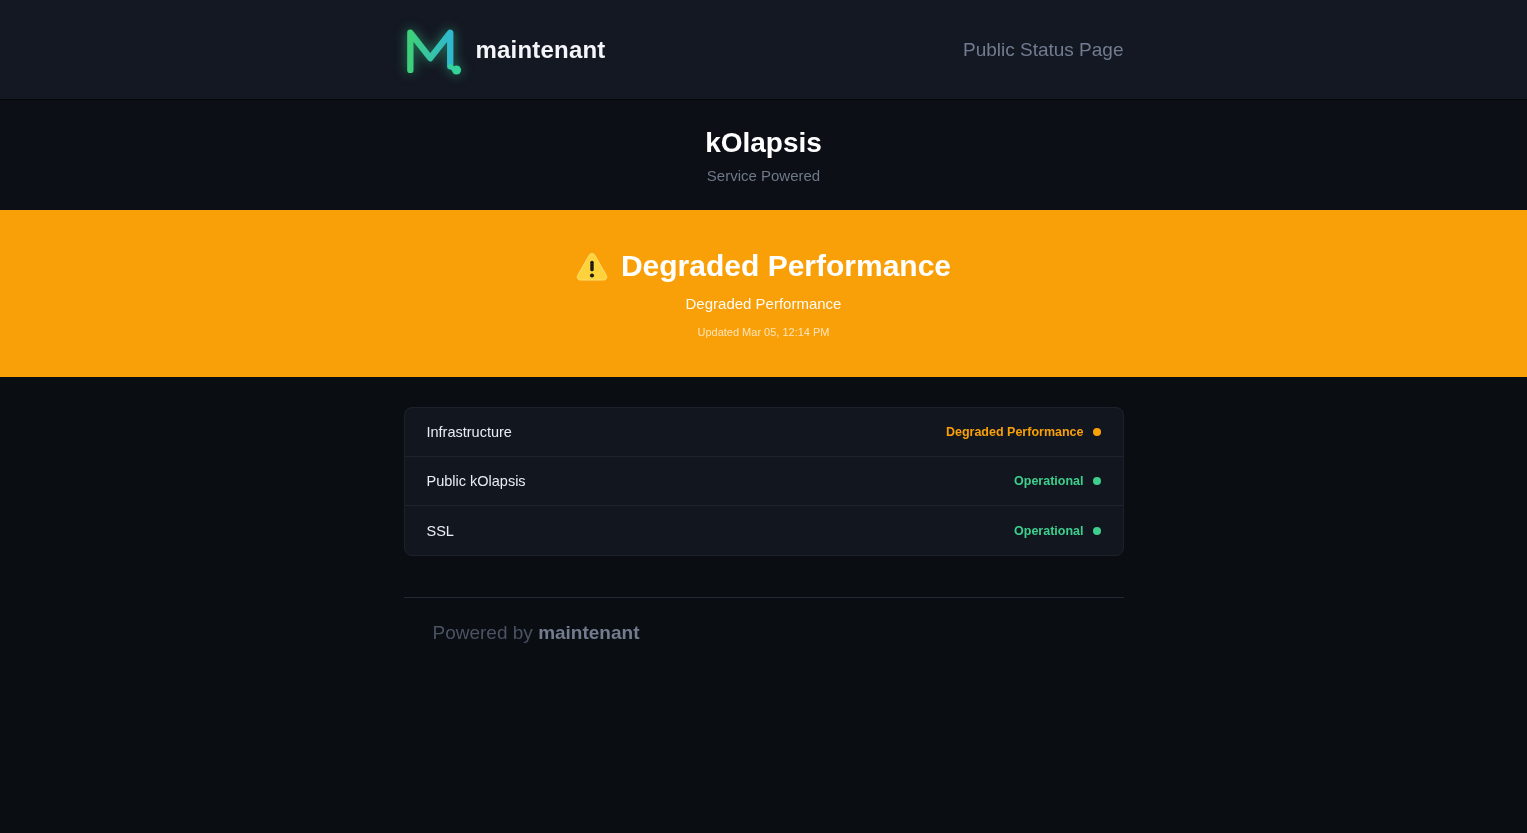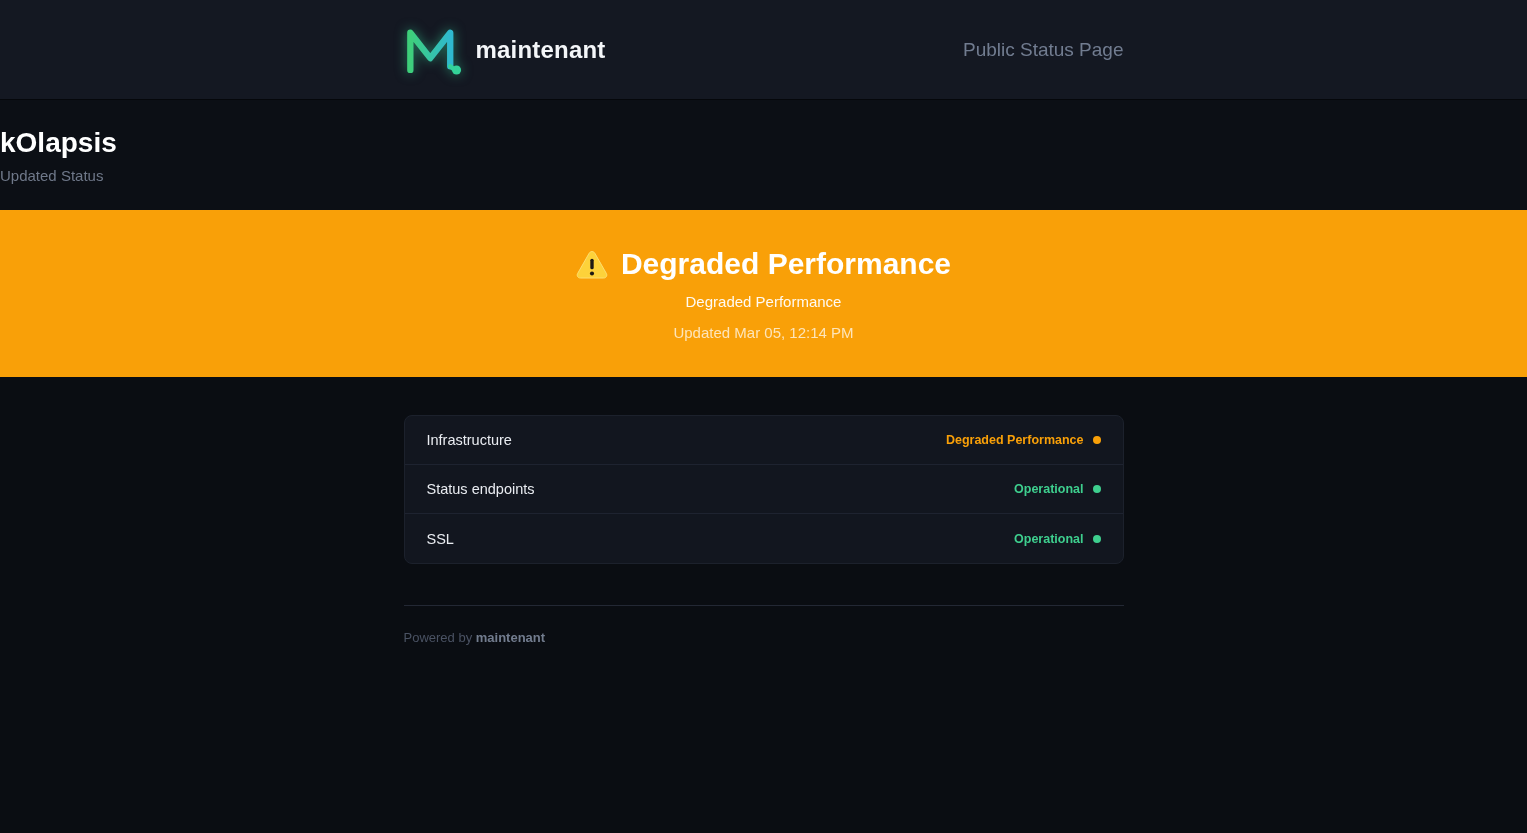--- a/index.html
+++ b/index.html
@@ -52,21 +52,21 @@
     font-size: 19px;
     color: #717c90;
   }
 
   
   .hero {
     height: 110px;
     background: #0c0f15;
     display: flex;
     flex-direction: column;
-    align-items: flex-start;
+    align-items: center;
     justify-content: center;
     text-align: center;
   }
   .hero-title {
     font-size: 28px;
     font-weight: 700;
     color: #ffffff;
     margin-bottom: 8px;
   }
   .hero-subtitle {
@@ -96,28 +96,28 @@
     font-size: 30px;
     font-weight: 700;
     color: #ffffff;
   }
   .banner-subtitle {
     font-size: 15px;
     color: rgba(255, 255, 255, 0.95);
     margin-bottom: 14px;
   }
   .banner-updated {
-    font-size: 15px;
+    font-size: 11px;
     color: rgba(255, 255, 255, 0.72);
   }
 
   
   .main-area {
     background: #0a0d12;
-    padding-top: 38px;
+    padding-top: 30px;
     padding-bottom: 120px;
   }
   .components-card {
     background: #12161f;
     border: 1px solid #1c212c;
     border-radius: 8px;
     overflow: hidden;
   }
   .component-row {
     height: 49px;
@@ -149,21 +149,22 @@
   }
 
   
   .footer-divider {
     border: none;
     border-top: 1px solid #232834;
     margin: 41px 0 0 0;
   }
   .footer {
     padding-top: 24px;
-    font-size: 13px;
+    font-size: 19px;
+    margin-left: 29px;
   }
   .powered-prefix { color: #4a5263; }
   .powered-brand {
     color: #727c8e;
     font-weight: 700;
     text-decoration: none;
     cursor: pointer;
   }
 </style>
 </head>
@@ -184,21 +185,21 @@
         <path d="M 51 46 L 56 50" stroke="#34d399" stroke-width="5" stroke-linecap="round"></path>
       </svg>
       <span class="brand-name">maintenant</span>
     </a>
     <span class="header-page-label">Public Status Page</span>
   </div>
 </header>
 
 <section class="hero">
   <h1 class="hero-title">kOlapsis</h1>
-  <p class="hero-subtitle">Updated Status</p>
+  <p class="hero-subtitle">Service Powered</p>
 </section>
 
 <section class="status-banner">
   <div class="banner-title-row">
     <svg class="warning-icon" viewBox="0 0 36 33" aria-hidden="true">
       <path d="M 18 2.5 C 19.3 2.5 20.5 3.2 21.2 4.4 L 34.2 27.2 C 35.5 29.5 33.9 32.3 31.2 32.3 L 4.8 32.3 C 2.1 32.3 0.5 29.5 1.8 27.2 L 14.8 4.4 C 15.5 3.2 16.7 2.5 18 2.5 Z" fill="#fdd23a" stroke="#fce27a" stroke-width="1"></path>
       <rect x="16.1" y="10.5" width="3.8" height="12" rx="1.9" fill="#1d1a14"></rect>
       <circle cx="18" cy="27.2" r="2.3" fill="#1d1a14"></circle>
     </svg>
     <h2 class="banner-title">Degraded Performance</h2>
@@ -212,21 +213,21 @@
     <div class="components-card">
   <div class="component-row">
     <span class="component-name">Infrastructure</span>
     <span class="component-status">
       <span class="status-text" style="color: rgb(249, 160, 8);">Degraded Performance</span>
       <span class="status-dot" style="background: rgb(249, 160, 8);"></span>
     </span>
   </div>
 
   <div class="component-row">
-    <span class="component-name">Status endpoints</span>
+    <span class="component-name">Public kOlapsis</span>
     <span class="component-status">
       <span class="status-text" style="color: rgb(62, 207, 142);">Operational</span>
       <span class="status-dot" style="background: rgb(62, 207, 142);"></span>
     </span>
   </div>
 
   <div class="component-row">
     <span class="component-name">SSL</span>
     <span class="component-status">
       <span class="status-text" style="color: rgb(62, 207, 142);">Operational</span>

